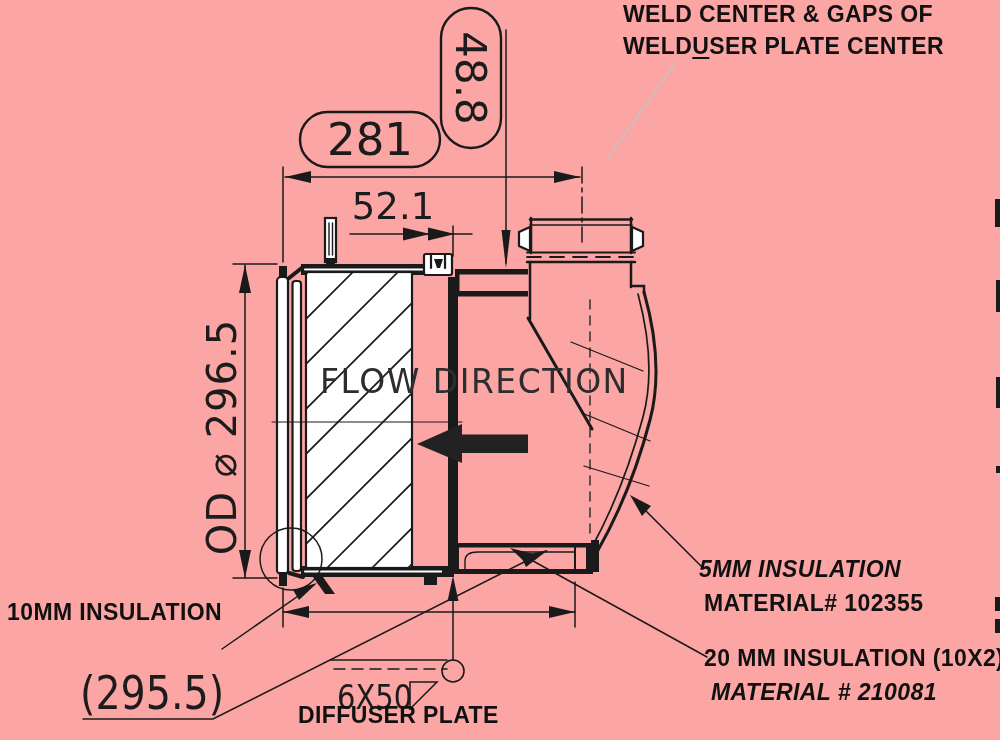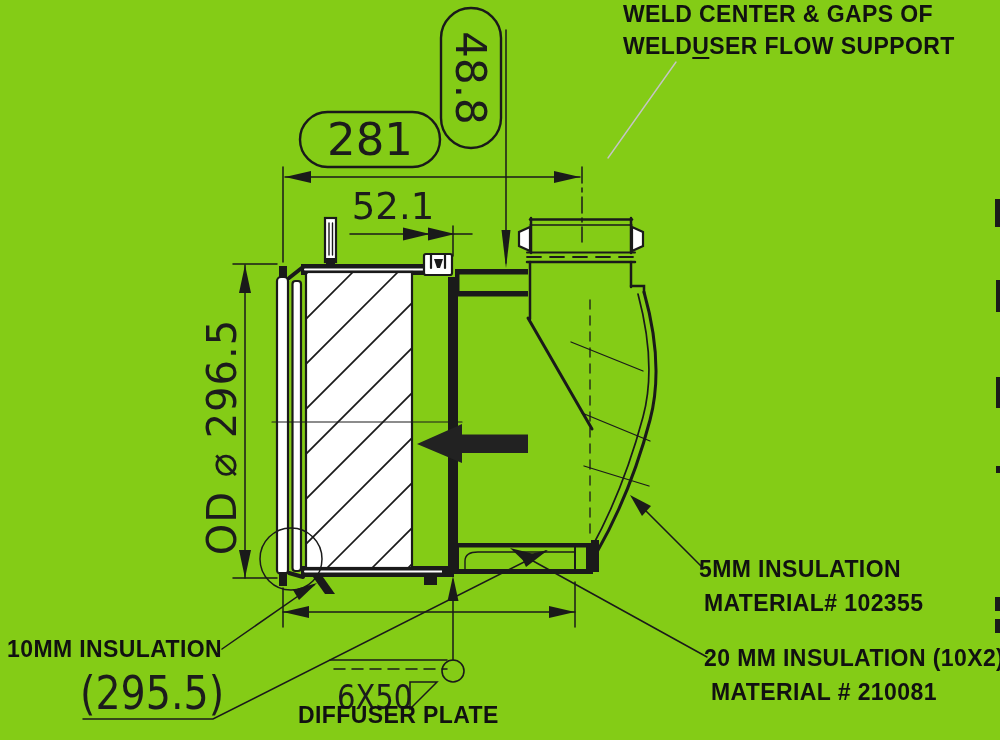--- a/index.html
+++ b/index.html
@@ -1,16 +1,16 @@
 <!DOCTYPE html>
 <html><head>
 <meta charset="utf-8">
 <style>
   html,body{margin:0;padding:0;background:#fff;}
-  .stage{position:relative;width:1000px;height:740px;background:#84cc16;overflow:hidden;
+  .stage{position:relative;width:1000px;height:740px;background:#fca5a5;overflow:hidden;
          font-family:"Liberation Sans",sans-serif;}
   .stage svg{position:absolute;left:0;top:0;}
   .t{position:absolute;color:#111;white-space:nowrap;}
   .note{font-family:"Liberation Sans",sans-serif;font-weight:bold;font-size:23px;letter-spacing:.4px;color:#111;}
   .dim{font-family:"DejaVu Sans",sans-serif;color:#1c1c1c;}
   .u{text-decoration:underline;text-underline-offset:3px;}
   .rot90{transform:rotate(90deg);}
   .rotm90{transform:rotate(-90deg);}
   .ctr{display:flex;align-items:center;justify-content:center;text-align:center;}
 </style>
@@ -171,38 +171,39 @@
         <rect x="996" y="280" width="4" height="32"></rect>
         <rect x="996" y="377" width="4" height="31"></rect>
         <rect x="996" y="466" width="4" height="7"></rect>
         <rect x="995" y="597" width="5" height="14"></rect>
         <rect x="995" y="619" width="5" height="14"></rect>
       </g>
     </g>
   </svg>
 
   <div class="t note" style="left:623px;top:1px;">WELD CENTER &amp; GAPS OF</div>
-  <div class="t note" style="left:623px;top:33px;"><span>WELD</span><span class="u">U</span><span>SER FLOW SUPPORT</span></div>
+  <div class="t note" style="left:623px;top:33px;"><span>WELD</span><span class="u">U</span><span>SER PLATE CENTER</span></div>
 
   <div class="t dim ctr" style="left:300px;top:112px;width:140px;height:55px;font-size:45px;">281</div>
 
   <div class="t dim ctr rot90" style="left:401px;top:48px;width:140px;height:60px;font-size:42px;">48.8</div>
 
   <div class="t dim ctr" style="left:338px;top:188px;width:110px;height:36px;font-size:37px;">52.1</div>
 
   <div class="t dim ctr rotm90" style="left:82px;top:414px;width:280px;height:46px;font-size:40px;letter-spacing:1px;">OD ⌀ 296.5</div>
 
+  <div class="t dim" style="left:320px;top:362px;font-size:33px;letter-spacing:1.5px;color:#2d2d2d;">FLOW DIRECTION</div>
 
   <div class="t dim" style="left:80px;top:666px;font-size:46px;transform:scaleX(0.86);transform-origin:left top;">(295.5)</div>
 
   <div class="t dim" style="left:337px;top:678px;font-size:33px;transform:scaleX(0.88);transform-origin:left top;">6X50</div>
 
   <div class="t note" style="left:298px;top:702px;">DIFFUSER PLATE</div>
 
-  <div class="t note" style="left:7px;top:599px;margin-top:37px;">10MM INSULATION</div>
-
-  <div class="t note" style="left:699px;top:556px;">5MM INSULATION</div>
+  <div class="t note" style="left:7px;top:599px;">10MM INSULATION</div>
+
+  <div class="t note" style="left:699px;top:556px;font-style:italic;">5MM INSULATION</div>
   <div class="t note" style="left:704px;top:590px;">MATERIAL# 102355</div>
 
   <div class="t note" style="left:704px;top:645px;">20 MM INSULATION (10X2)</div>
-  <div class="t note" style="left:711px;top:679px;">MATERIAL # 210081</div>
+  <div class="t note" style="left:711px;top:679px;font-style:italic;">MATERIAL # 210081</div>
 
 </div>
 
 </body></html>

